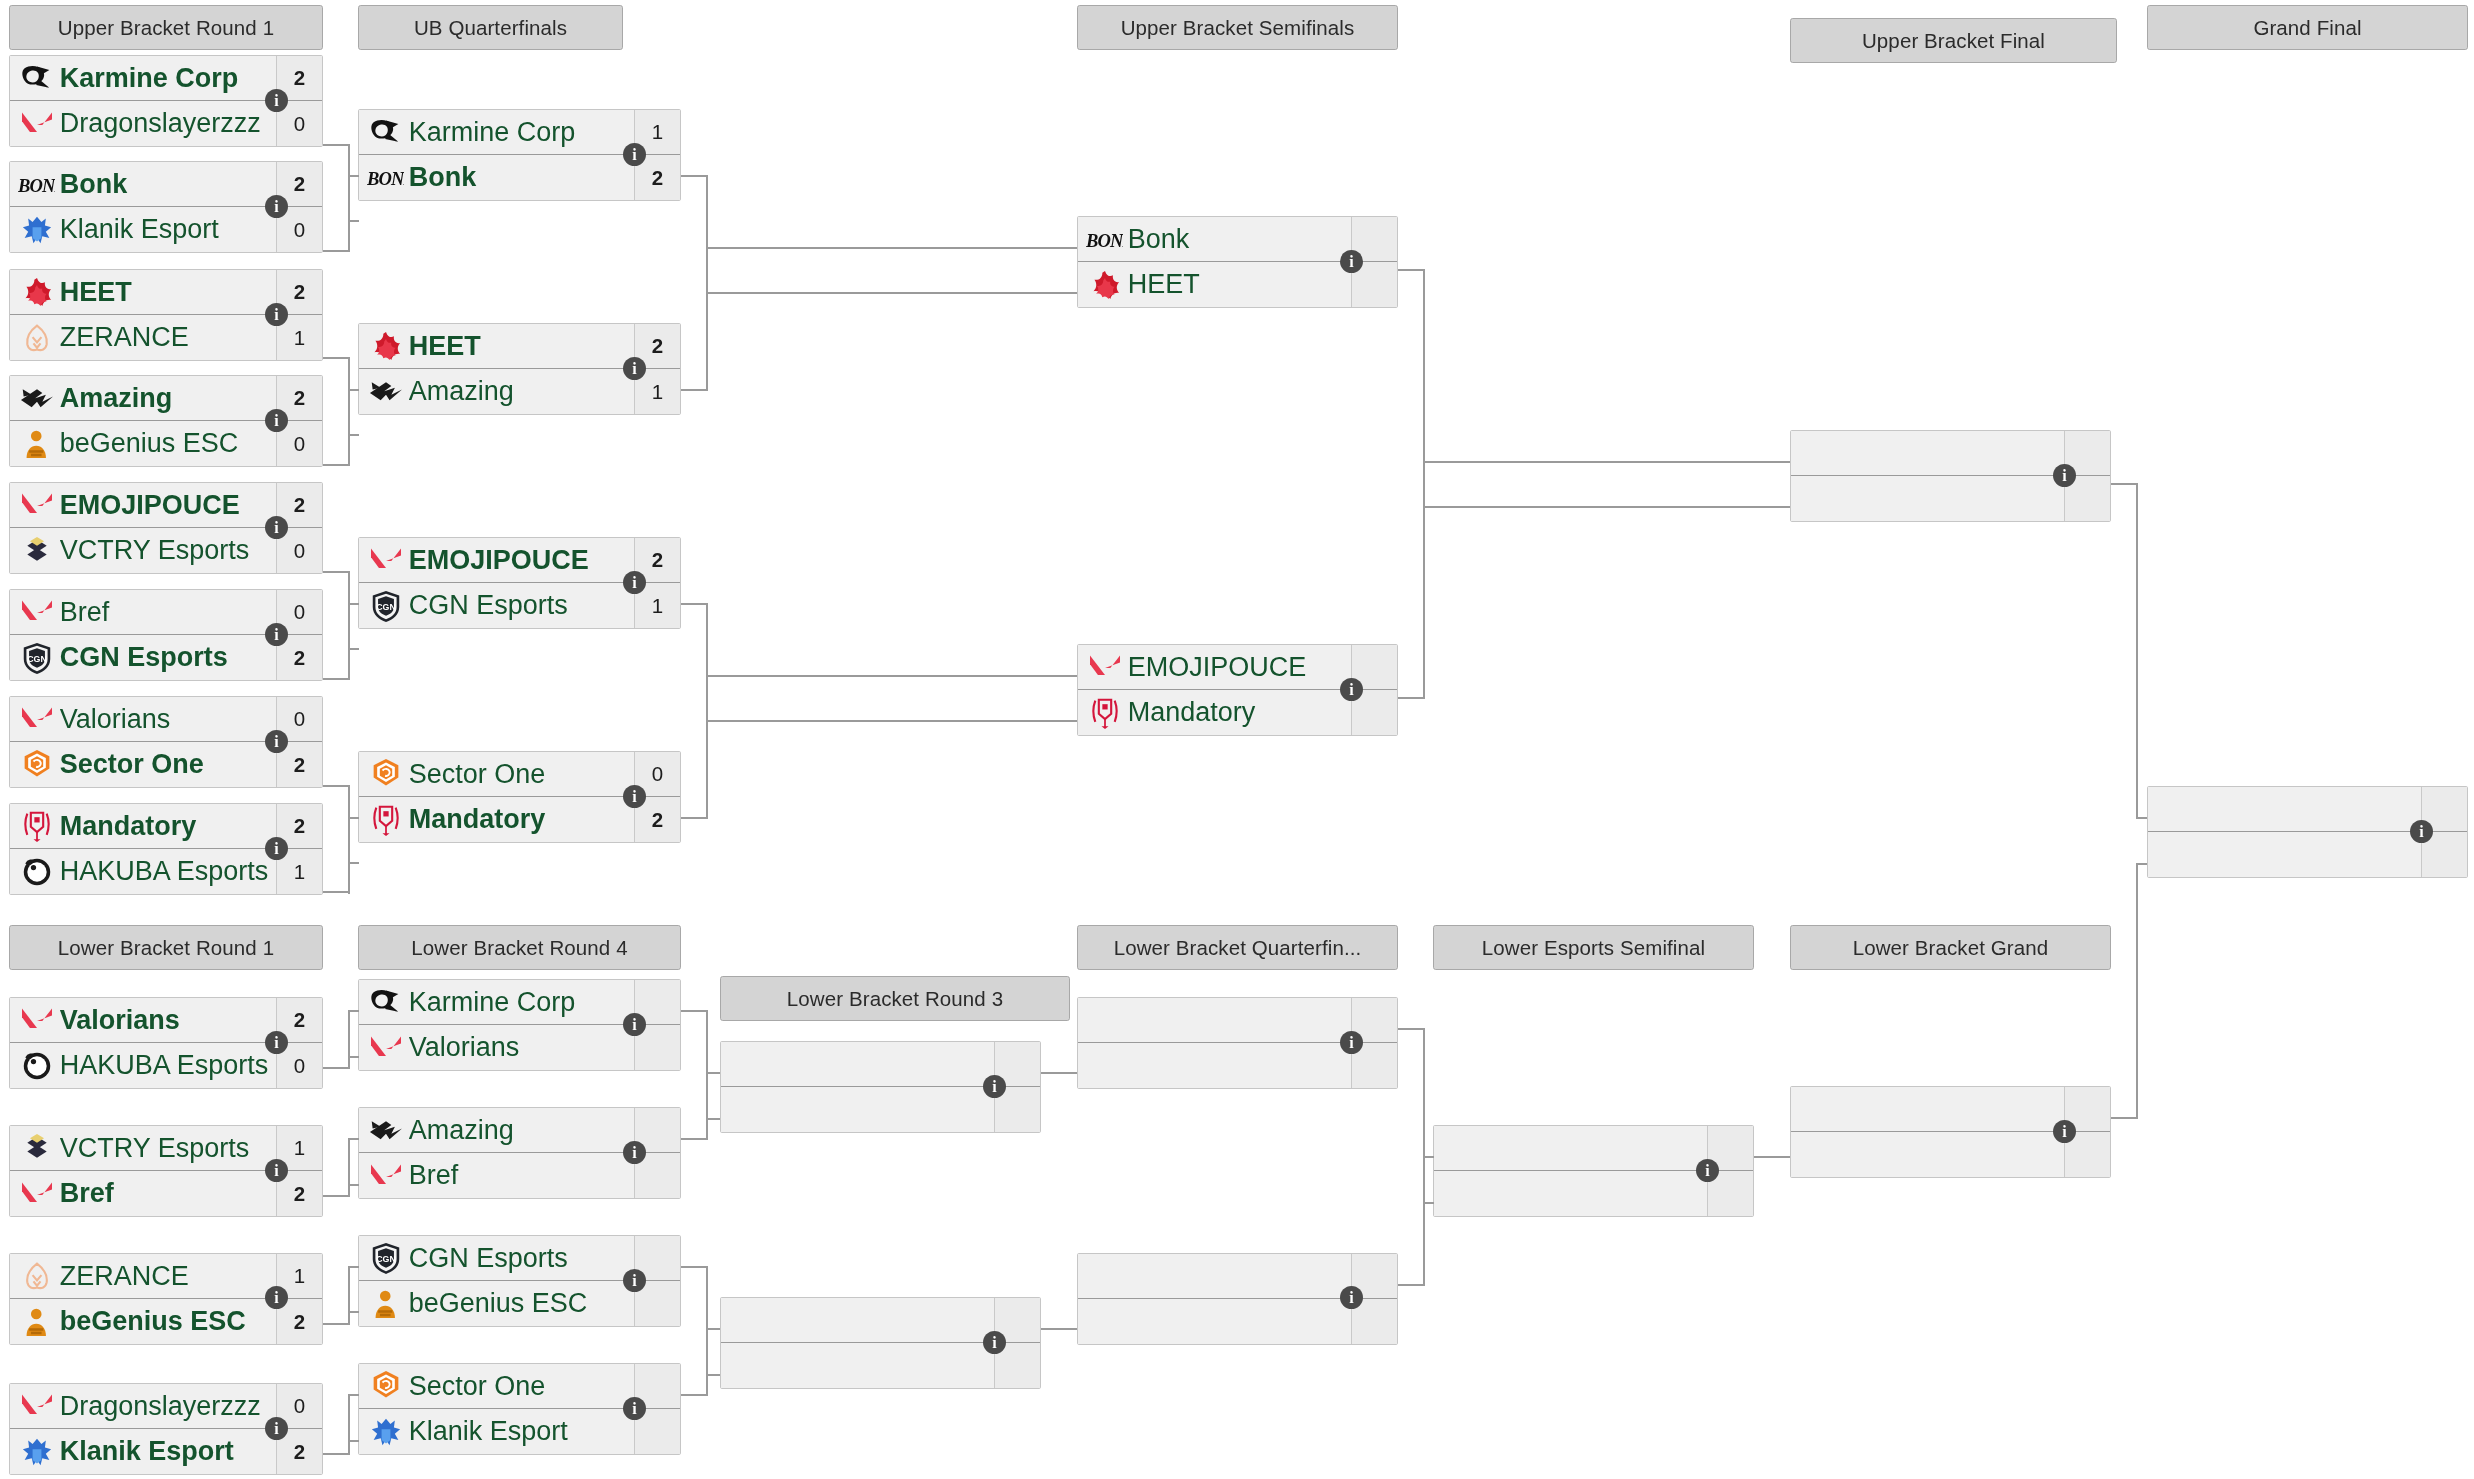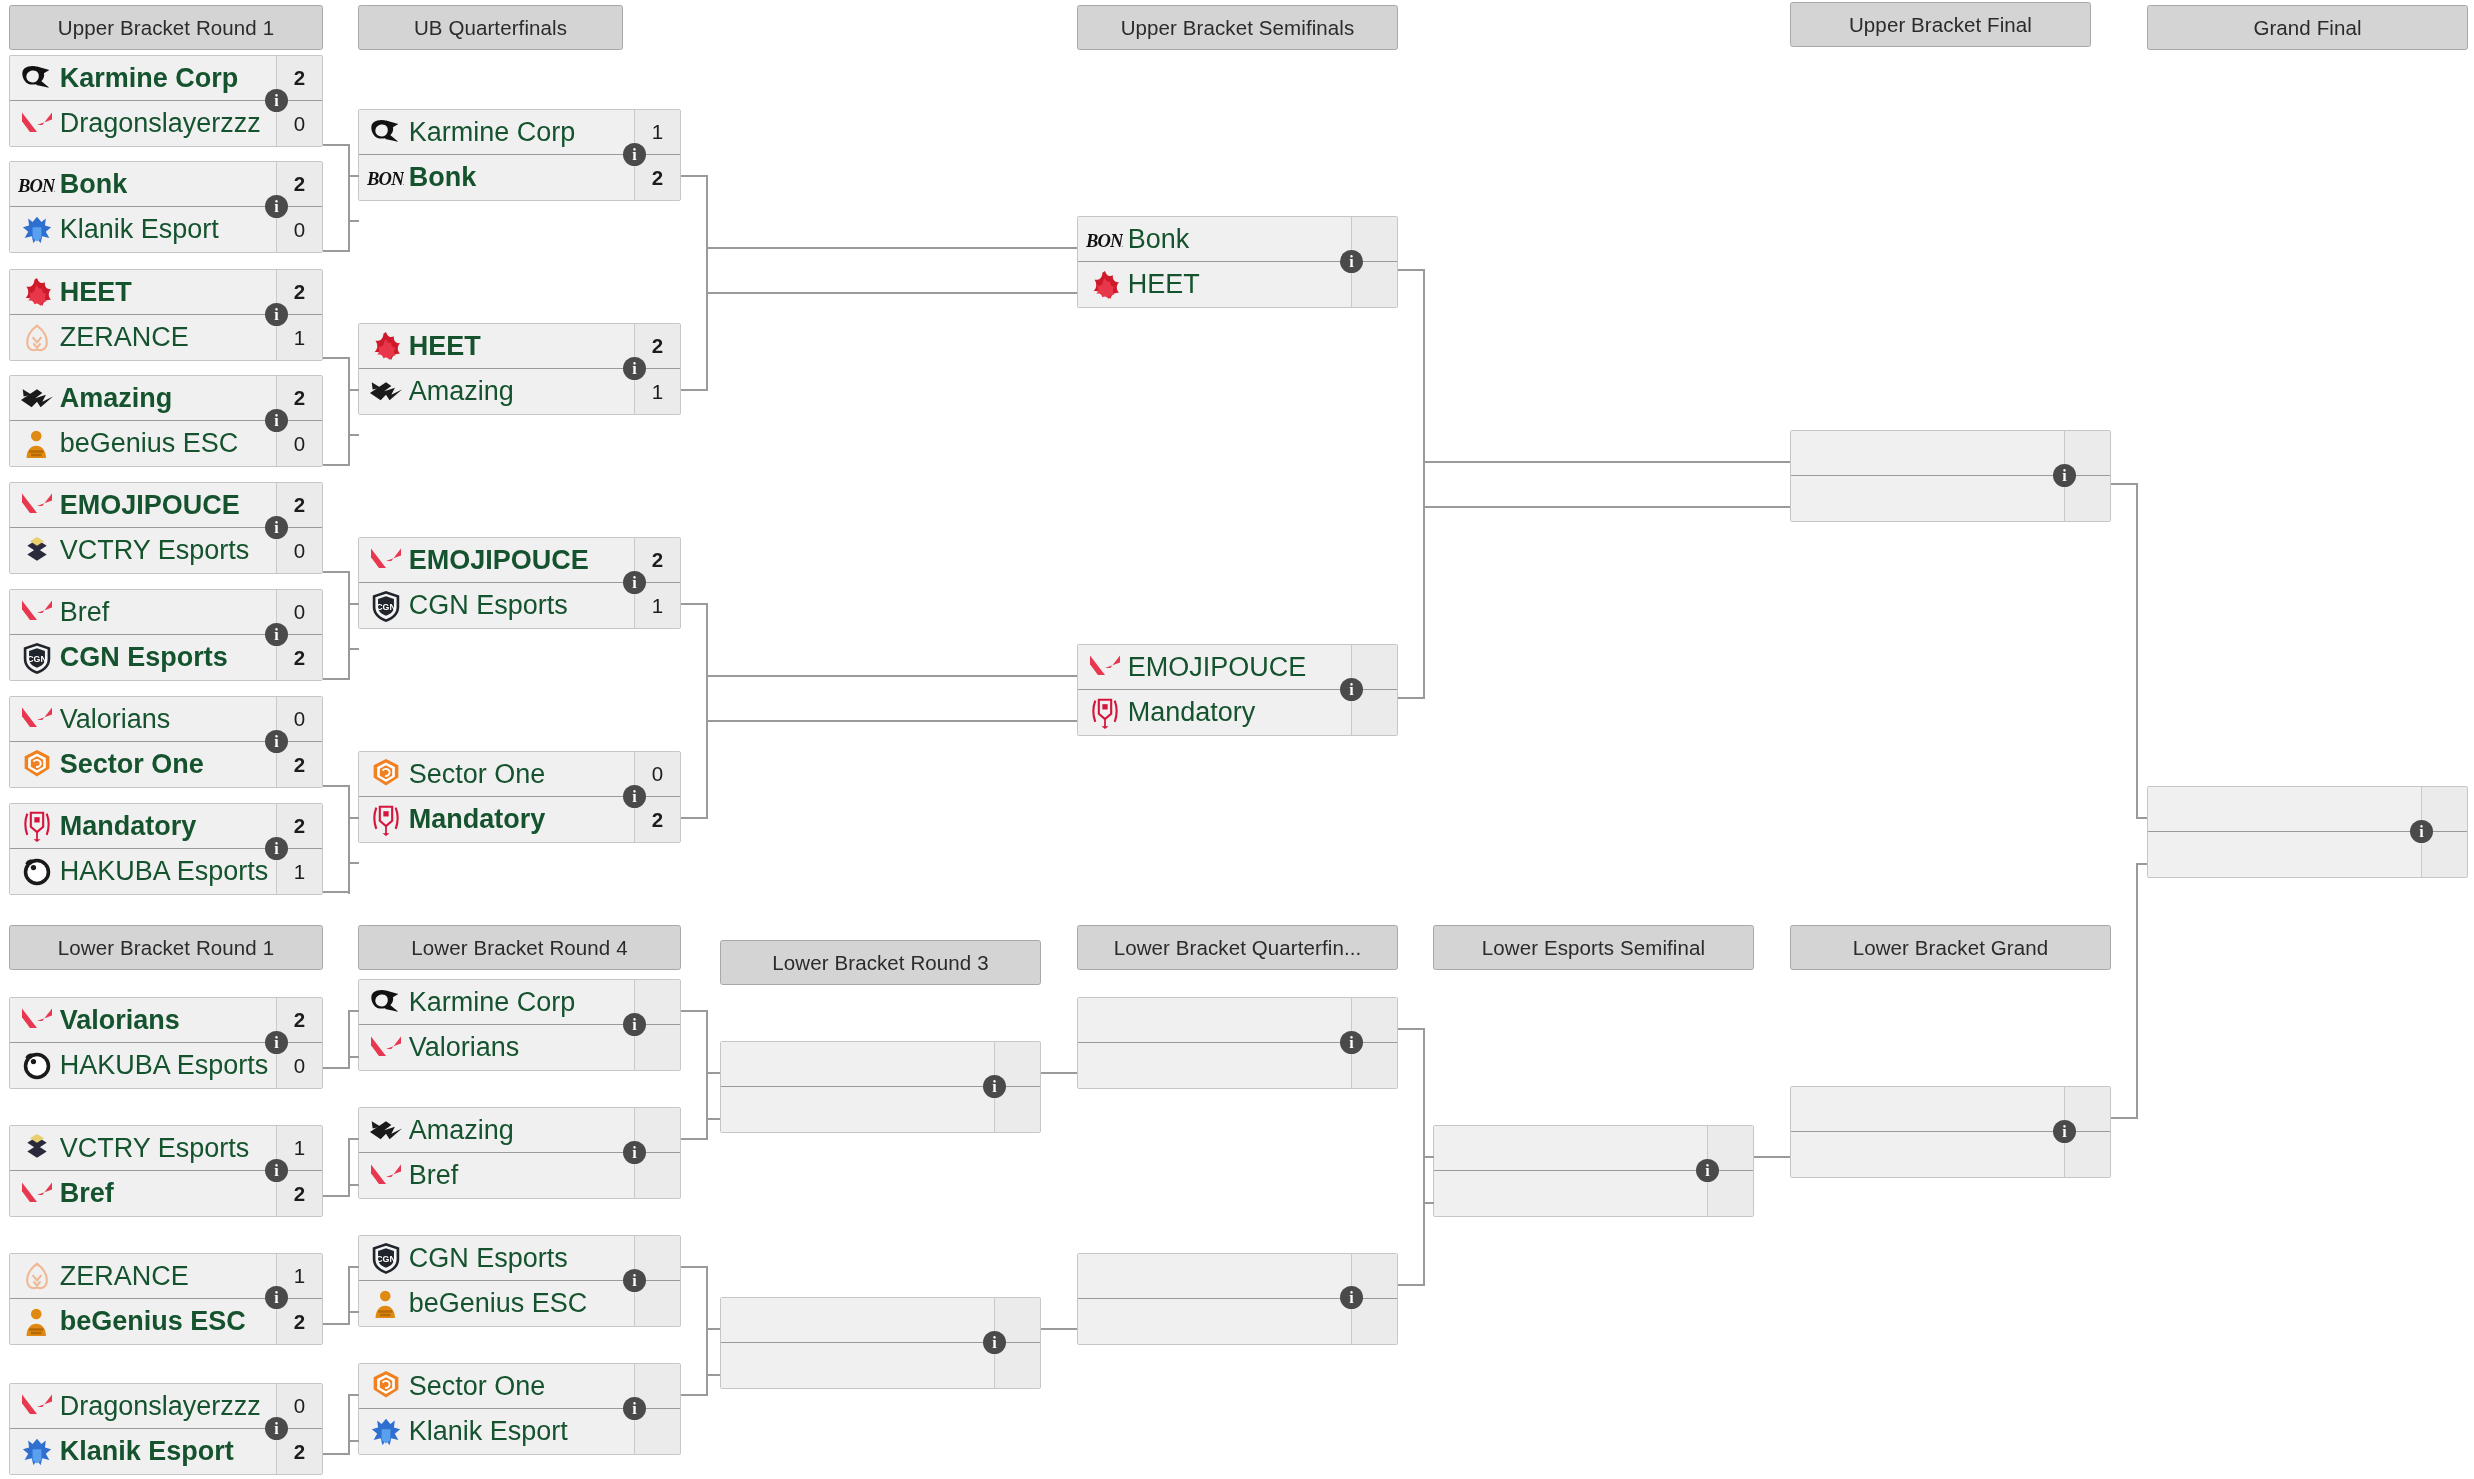--- a/index.html
+++ b/index.html
@@ -196,25 +196,25 @@
     <div class="conn v" style="left: 1423px; top: 1028px; width: 1.8px; height: 258px;"></div>
     <div class="conn h" style="left: 1423px; top: 1156px; width: 10.7px; height: 1.8px;"></div>
     <div class="conn h" style="left: 1423px; top: 1202px; width: 10.7px; height: 1.8px;"></div>
     <div class="conn h" style="left: 1754px; top: 1156px; width: 36px; height: 1.8px;"></div>
     <div class="conn h" style="left: 2111px; top: 1117px; width: 27px; height: 1.8px;"></div>
     <div class="conn v" style="left: 2136px; top: 863px; width: 1.8px; height: 256px;"></div>
     <div class="conn h" style="left: 2136px; top: 863px; width: 10.7px; height: 1.8px;"></div>
     <div class="round-header" style="left: 9px; top: 5.3px; width: 314px;">Upper Bracket Round 1</div>
     <div class="round-header" style="left: 358px; top: 5.3px; width: 265px;">UB Quarterfinals</div>
     <div class="round-header" style="left: 1077px; top: 5.3px; width: 321px;">Upper Bracket Semifinals</div>
-    <div class="round-header" style="left: 1790px; top: 2px; width: 301px;">Upper Bracket Final</div>
+    <div class="round-header" style="left: 1790px; top: 18px; width: 327px;">Upper Bracket Final</div>
     <div class="round-header" style="left: 2147px; top: 5.3px; width: 321px;">Grand Final</div>
     <div class="round-header" style="left: 9px; top: 925px; width: 314px;">Lower Bracket Round 1</div>
     <div class="round-header" style="left: 358px; top: 925px; width: 323px;">Lower Bracket Round 4</div>
-    <div class="round-header" style="left: 720px; top: 940px; width: 321px;">Lower Bracket Round 3</div>
+    <div class="round-header" style="left: 720px; top: 976px; width: 350px;">Lower Bracket Round 3</div>
     <div class="round-header" style="left: 1077px; top: 925px; width: 321px;">Lower Bracket Quarterfin...</div>
     <div class="round-header" style="left: 1433px; top: 925px; width: 321px;">Lower Esports Semifinal</div>
     <div class="round-header" style="left: 1790px; top: 925px; width: 321px;">Lower Bracket Grand</div>
     <div class="match" style="left: 9px; top: 55px; width: 314px;">
       <div class="team-row top">
         <div class="team-logo">
           <svg width="36" height="30" viewBox="0 0 40 34">
             <g fill="#121212">
               <path d="M6 6c6-4 16-3 20 2 4 5 2 11-3 14-6 4-14 3-17-2C3 16 2 9 6 6zm5 4c-3 2-4 6-2 9 2 3 7 4 10 2 3-2 4-7 2-10-2-3-7-3-10-1z"></path>
               <path d="M20 4l14 4-10 6z"></path>

